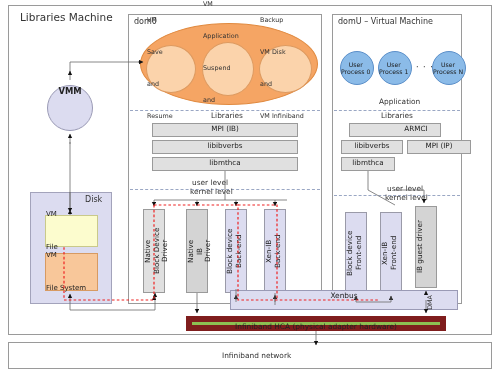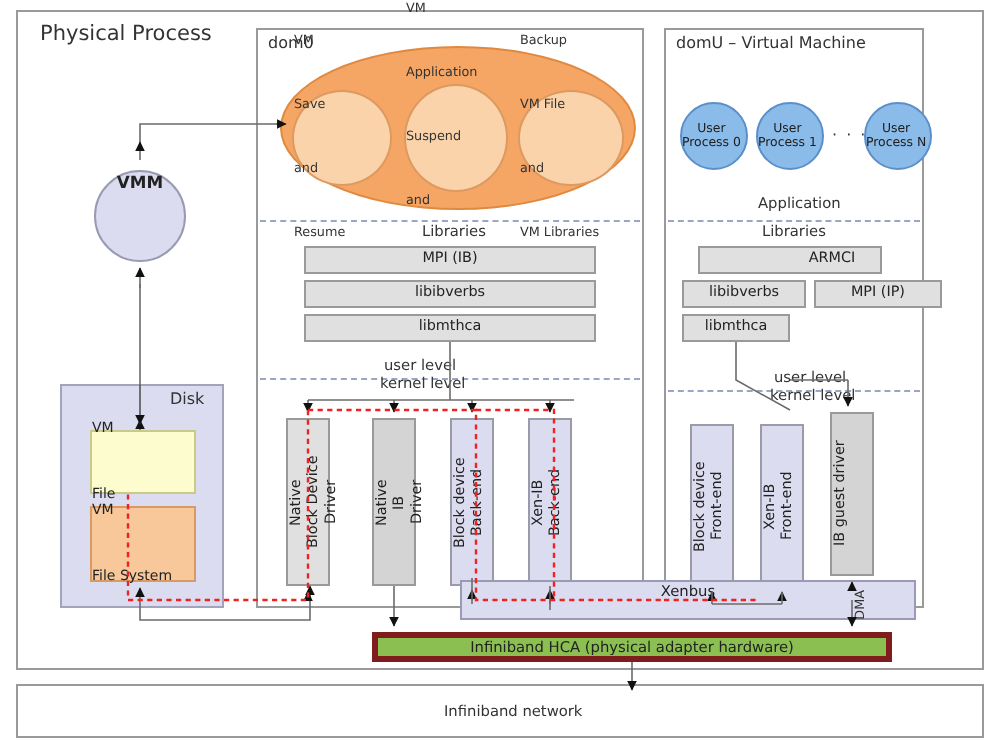--- a/index.html
+++ b/index.html
@@ -29,33 +29,33 @@
 
   .ell-big{border:1px solid #e08a40;background:#f5a564;border-radius:50%;}
   .ell-small{border:1px solid #dd9a60;background:#fbd3ab;border-radius:50%;font-size:6.4px;color:#333;line-height:1.22;}
   .circ-blue{border:1px solid #5b8fc9;background:#8bbbe8;border-radius:50%;font-size:6.2px;color:#1d1d1d;line-height:1.2;}
   .circ-vmm{border:1px solid #9a9ab5;background:#dcdcf0;border-radius:50%;font-size:8.4px;color:#222;font-weight:bold;}
 
   .diskbox{border:1px solid #a3a3bb;background:#dcdcf0;}
   .vmimg{border:1px solid #c9c98a;background:#fcfcce;font-size:7px;color:#222;line-height:1.25;}
   .vmfs{border:1px solid #d79a62;background:#f8c79a;font-size:7px;color:#222;line-height:1.25;}
 
-  .green{border:3px solid #7f1d1d;background:#8cbf52;color:#222;font-size:7.4px;}
+  .green{border:6px solid #7f1d1d;background:#8cbf52;color:#222;font-size:7.4px;}
   .xenbus{border:1px solid #9a9ab5;background:#dcdcf0;color:#222;font-size:7.4px;}
 
   .dashline{border-top:1px dashed #9aa7c4;}
   svg{position:absolute;left:0;top:0;overflow:visible;}
 </style>
 </head>
 <body>
 
 <div id="root">
 
   <div class="abs hatch panel" style="left:8px;top:5px;width:484px;height:330px;"></div>
-  <div class="lbl title-pm" style="left:20px;top:12px;">Physical Process</div>
+  <div class="lbl title-pm" style="left:20px;top:12px;">Libraries Machine</div>
 
   <div class="abs hatch panel" style="left:8px;top:342px;width:484px;height:27px;"></div>
   <div class="lbl" style="left:222px;top:352px;font-size:7.4px;">Infiniband network</div>
 
   <div class="abs circ-vmm ctr" style="left:47px;top:85px;width:46px;height:46px;">
      <span>VMM</span>
   </div>
 
   <div class="abs diskbox" style="left:30px;top:192px;width:82px;height:112px;"></div>
   <div class="lbl" style="left:37px;top:196px;font-size:8px;padding-left:48px;">Disk</div>
@@ -85,23 +85,23 @@
   <div class="abs ell-small ctr" style="left:202px;top:42px;width:52px;height:54px;flex-direction:column;">
     <span>VM</span>
     <span>Application</span>
     <span>Suspend</span>
     <span>and</span>
     <span>Resume</span>
   </div>
 
   <div class="abs ell-small ctr" style="left:259px;top:45px;width:53px;height:48px;flex-direction:column;">
     <span>Backup</span>
-    <span>VM File</span>
+    <span>VM Disk</span>
     <span>and</span>
-    <span>VM Libraries</span>
+    <span>VM Infiniband</span>
   </div>
 
   <div class="abs dashline" style="left:130px;top:110px;width:190px;height:0;"></div>
   <div class="lbl" style="left:211px;top:112px;">Libraries</div>
 
   <div class="abs graybox ctr" style="left:152px;top:123px;width:146px;height:14px;">
     <span>MPI (IB)</span>
   </div>
   <div class="abs graybox ctr" style="left:152px;top:140px;width:146px;height:14px;">
     <span>libibverbs</span>

